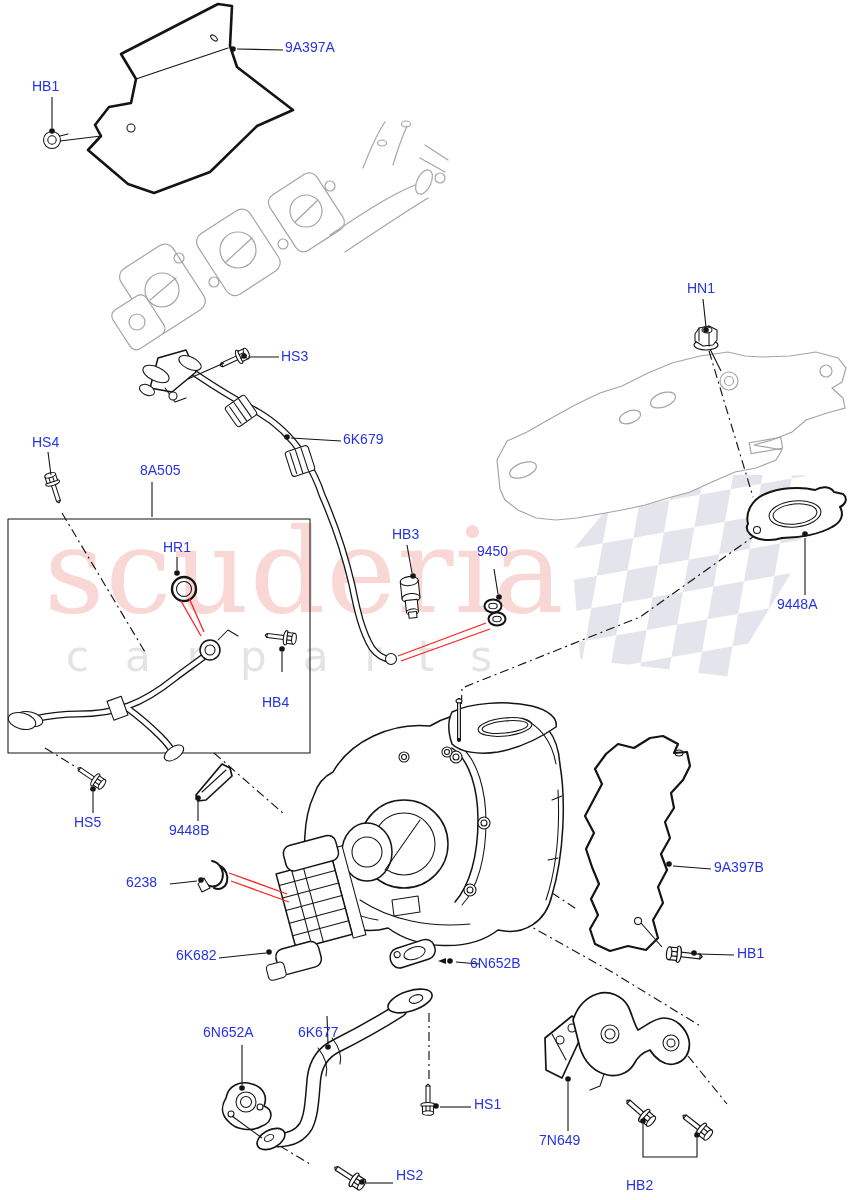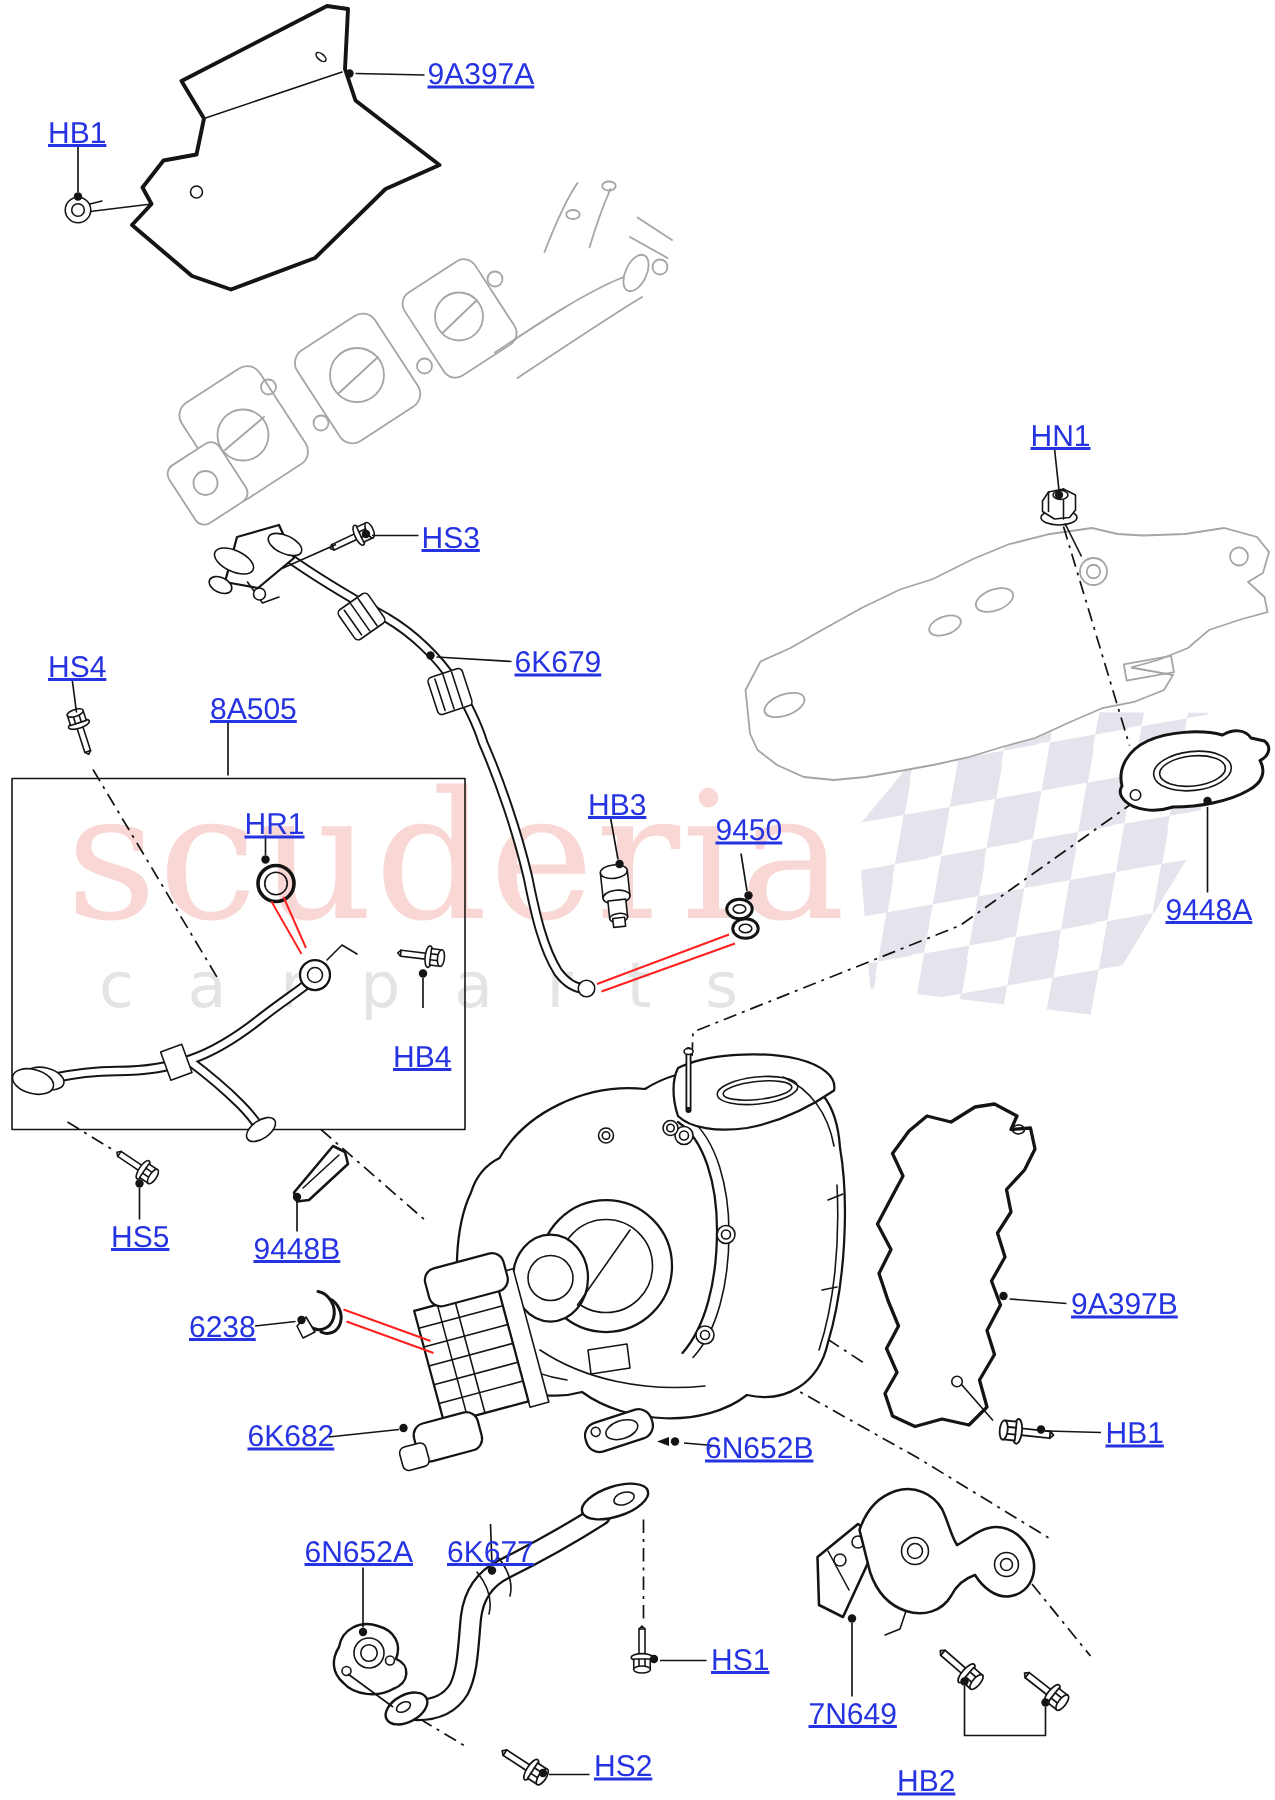--- a/index.html
+++ b/index.html
@@ -25,22 +25,22 @@
   .gf{stroke:var(--gray);fill:#fff;stroke-width:1.2}
   .tubeO{stroke:var(--line);stroke-width:7;fill:none;stroke-linecap:round}
   .tubeI{stroke:#fff;stroke-width:4.4;fill:none;stroke-linecap:round}
   .tubeO2{stroke:var(--line);stroke-width:15;fill:none;stroke-linecap:round}
   .tubeI2{stroke:#fff;stroke-width:12;fill:none;stroke-linecap:round}
   .dash{stroke:var(--line);stroke-width:1.15;fill:none;stroke-dasharray:9 4 2 4}
   .lead{stroke:var(--line);stroke-width:1.1;fill:none}
   .red{stroke:var(--red);stroke-width:1.3;fill:none}
   .dot{fill:var(--line);stroke:none}
   
-  .lbl{position:absolute;color:var(--label);font-size:20px;line-height:1;white-space:nowrap;
-       cursor:pointer;text-decoration:underline;}
+  .lbl{position:absolute;color:var(--label);font-size:14px;line-height:1;white-space:nowrap;
+       cursor:pointer;}
 </style>
 </head>
 <body>
 
 <div id="canvas">
 
   <div id="flag"></div>
   <div id="wm1">scuderia</div>
   <div id="wm2">carparts</div>
 
@@ -396,23 +396,23 @@
   <span class="lbl" style="left:140px;top:463px">8A505</span>
   <span class="lbl" style="left:163px;top:540px">HR1</span>
   <span class="lbl" style="left:392px;top:527px">HB3</span>
   <span class="lbl" style="left:477px;top:544px">9450</span>
   <span class="lbl" style="left:262px;top:695px">HB4</span>
   <span class="lbl" style="left:687px;top:281px">HN1</span>
   <span class="lbl" style="left:777px;top:597px">9448A</span>
   <span class="lbl" style="left:74px;top:815px">HS5</span>
   <span class="lbl" style="left:169px;top:823px">9448B</span>
   <span class="lbl" style="left:126px;top:875px">6238</span>
-  <span class="lbl" style="left:165px;top:948px">6K682</span>
+  <span class="lbl" style="left:176px;top:948px">6K682</span>
   <span class="lbl" style="left:470px;top:956px">6N652B</span>
   <span class="lbl" style="left:737px;top:946px">HB1</span>
   <span class="lbl" style="left:714px;top:860px">9A397B</span>
   <span class="lbl" style="left:298px;top:1025px">6K677</span>
   <span class="lbl" style="left:203px;top:1025px">6N652A</span>
   <span class="lbl" style="left:474px;top:1097px">HS1</span>
   <span class="lbl" style="left:539px;top:1133px">7N649</span>
-  <span class="lbl" style="left:598px;top:1178px">HB2</span>
+  <span class="lbl" style="left:626px;top:1178px">HB2</span>
   <span class="lbl" style="left:396px;top:1168px">HS2</span>
 </div>
 
 </body></html>

